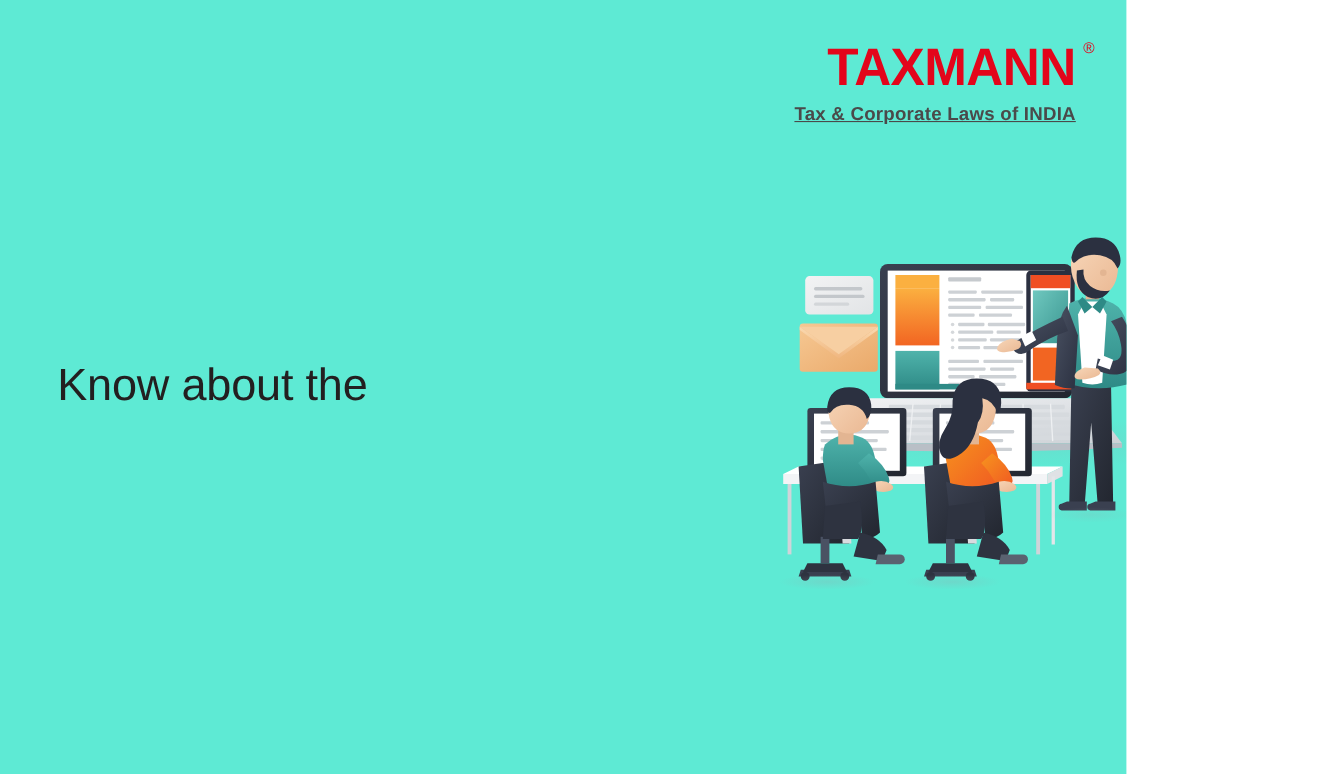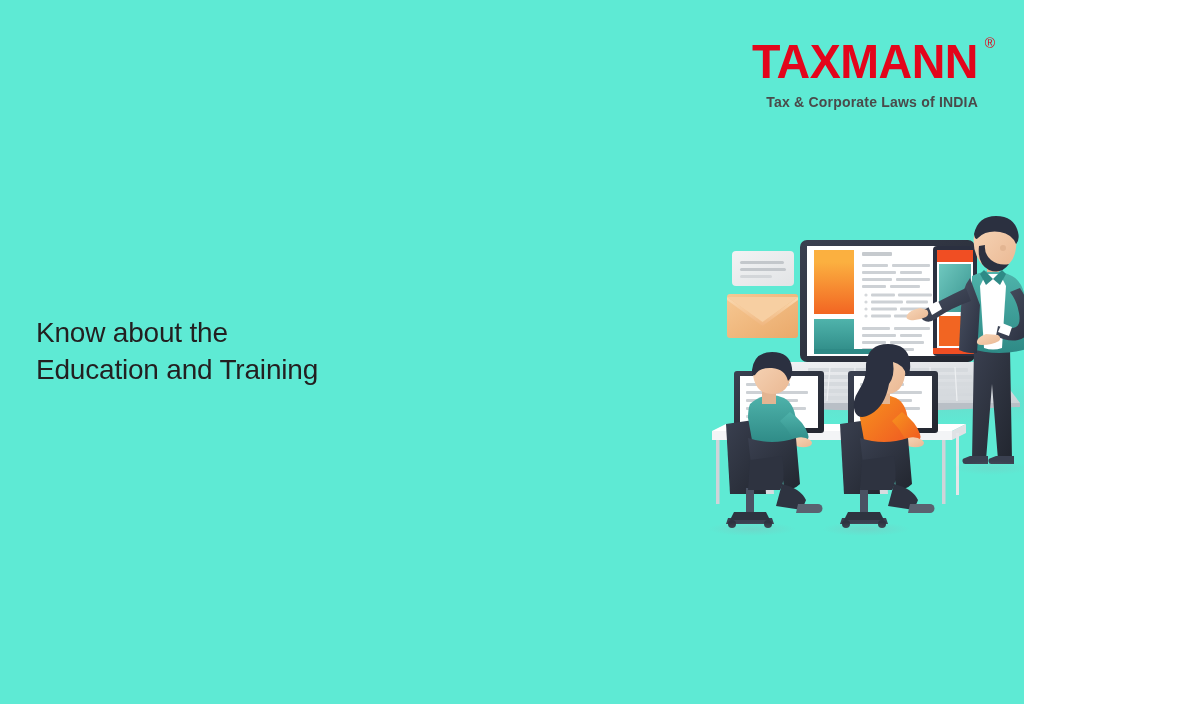--- a/index.html
+++ b/index.html
@@ -45,35 +45,36 @@
     position: absolute;
     top: -2px;
     right: -17px;
     font-size: 14px;
     color: #e3051b;
     font-weight: normal;
   }
   .logo-tagline {
     margin-top: 9px;
     font-family: "Liberation Sans", sans-serif;
-    font-size: 14px;
+    font-size: 17px;
     font-weight: bold;
     color: #4a4a4a;
     letter-spacing: 0.2px;
+    text-decoration: underline;
   }
 
   
   .headline {
     position: absolute;
-    left: 36px;
+    left: 52px;
     top: 296px;
     color: #231f20;
     font-family: "Liberation Sans", sans-serif;
     font-weight: normal;
-    font-size: 28px;
+    font-size: 41px;
     line-height: 1.32;
     letter-spacing: -0.2px;
     max-width: 560px;
   }
   .headline .line { display: block; white-space: nowrap; }
 
   
   .illustration {
     position: absolute;
     left: 690px;
@@ -91,21 +92,20 @@
   <div class="logo-block">
     <div class="logo-wordmark-wrap">
       <span class="logo-wordmark">TAXMANN</span>
       <span class="logo-reg">®</span>
     </div>
     <div class="logo-tagline">Tax &amp; Corporate Laws of INDIA</div>
   </div>
 
   <h1 class="headline">
     <span class="line">Know about the</span>
-    <span class="line">Education and Training</span>
   </h1>
 
   <div class="illustration">
     <svg viewBox="0 0 500 370" xmlns="http://www.w3.org/2000/svg">
       <defs>
         <linearGradient id="gOrange" x1="0" y1="0" x2="0" y2="1">
           <stop offset="0" stop-color="#fbb040"></stop>
             <stop offset="1" stop-color="#f26522"></stop>
         </linearGradient>
         <linearGradient id="gOrange2" x1="0" y1="0" x2="1" y2="1">

